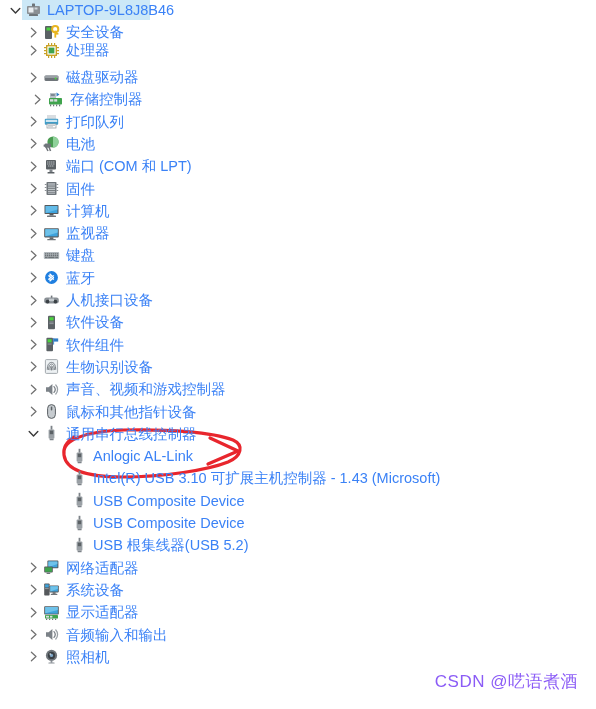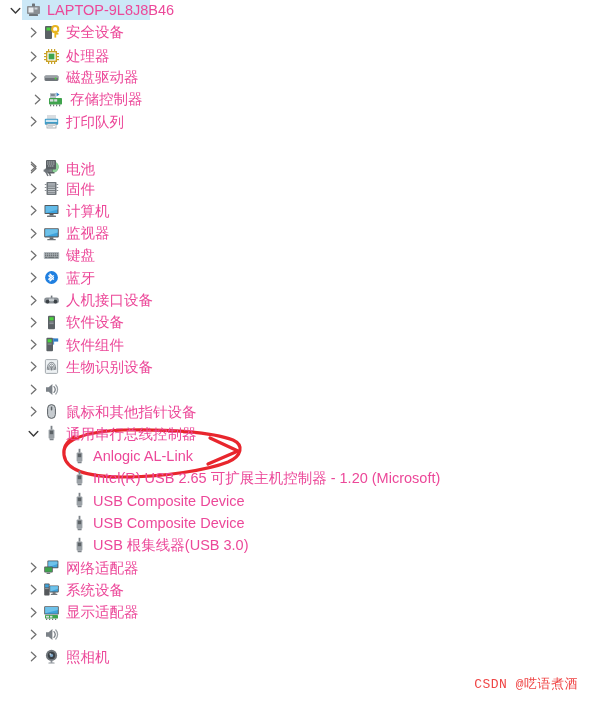--- a/index.html
+++ b/index.html
@@ -52,21 +52,21 @@
     align-items: center;
     justify-content: center;
   }
   .ico svg { display: block; }
 
   
   .lbl {
     position: absolute;
     font-size: 14.5px;
     line-height: 18px;
-    color: #ec4899;
+    color: #3b82f6;
     letter-spacing: 0px;
   }
 
   
   .d0 .chev { left: 7px; }
   .d0 .ico  { left: 25px; }
   .d0 .lbl  { left: 47px; }
 
   
   .d1 .chev { left: 25px; }
@@ -94,24 +94,24 @@
     width: 196px;
     height: 62px;
     pointer-events: none;
   }
 
   
   #watermark {
     position: absolute;
     right: 18px;
     bottom: 16px;
-    color: #ef4444;
-    font-size: 13px;
+    color: #8b5cf6;
+    font-size: 17px;
     letter-spacing: 0.5px;
-    font-family: Liberation Mono, monospace;
+    font-family: Liberation Sans, sans-serif;
   }
 </style>
 </head>
 <body>
 
 <div id="tree">
     <div class="row d0 selected" style="top: -1px; position: absolute; left: 0px; width: 596px;">
       <span class="sel-bg" style="width: 128px;"></span>
       <span class="chev">
         <svg width="11" height="9" viewBox="0 0 11 9">
@@ -139,21 +139,21 @@
         <svg width="17" height="17" viewBox="0 0 17 17">
       <rect x="2" y="2" width="7" height="13" rx="1" fill="#5b6165"></rect>
       <rect x="3.5" y="3.5" width="4" height="3" fill="#4cd23f"></rect>
       <circle cx="12.2" cy="5.2" r="3.1" fill="none" stroke="#e8b51f" stroke-width="2"></circle>
       <rect x="11.4" y="6.6" width="1.8" height="7" fill="#e8b51f"></rect>
       <rect x="13" y="9" width="2.4" height="1.6" fill="#e8b51f"></rect>
     </svg>
       </span>
       <span class="lbl">安全设备</span>
     </div>
-    <div class="row d1" style="top: 45px; position: absolute; left: 0px; width: 500px;">
+    <div class="row d1" style="top: 39px; position: absolute; left: 0px; width: 500px;">
       <span class="chev">
         <svg width="9" height="11" viewBox="0 0 9 11">
     <path d="M2.4 1.2 L7 5.5 L2.4 9.8" fill="none" stroke="#717171" stroke-width="1.25" stroke-linecap="round" stroke-linejoin="round"></path>
         </svg>
       </span>
       <span class="ico">
         <svg width="17" height="17" viewBox="0 0 17 17">
       <rect x="3" y="3" width="11" height="11" fill="#c9a227"></rect>
       <rect x="4.4" y="4.4" width="8.2" height="8.2" fill="#ffffff"></rect>
       <rect x="5.6" y="5.6" width="5.8" height="5.8" fill="#3fa34d"></rect>
@@ -225,21 +225,21 @@
       <rect x="4" y="2" width="9" height="4" fill="#d8dde1"></rect>
       <rect x="1.8" y="5.8" width="13.4" height="6" rx="1" fill="#3e9cc7"></rect>
       <rect x="2.8" y="6.8" width="11.4" height="2.2" fill="#cfe6f2"></rect>
       <rect x="4" y="11" width="9" height="4" fill="#ffffff" stroke="#9aa0a5" stroke-width="0.8"></rect>
       <rect x="5" y="12" width="7" height="0.8" fill="#b6bcc1"></rect>
       <rect x="5" y="13.4" width="5" height="0.8" fill="#b6bcc1"></rect>
     </svg>
       </span>
       <span class="lbl">打印队列</span>
     </div>
-    <div class="row d1" style="top: 132.8px; position: absolute; left: 0px; width: 596px; margin-top: 25px;">
+    <div class="row d1" style="top: 132.8px; position: absolute; left: 0px; width: 596px;">
       <span class="chev">
         <svg width="9" height="11" viewBox="0 0 9 11">
     <path d="M2.4 1.2 L7 5.5 L2.4 9.8" fill="none" stroke="#717171" stroke-width="1.25" stroke-linecap="round" stroke-linejoin="round"></path>
         </svg>
       </span>
       <span class="ico">
         <svg width="17" height="17" viewBox="0 0 17 17">
       <circle cx="10" cy="7" r="5.6" fill="#4a9b52"></circle>
       <path d="M10 1.4 a5.6 5.6 0 0 1 0 11.2 z" fill="#8fd19a"></path>
       <rect x="1.5" y="8.5" width="6.5" height="4.2" rx="1.4" fill="#6f757a"></rect>
@@ -269,20 +269,21 @@
             <rect x="8.2" y="5.4" width="1.2" height="1.2"></rect>
             <rect x="10.2" y="5.4" width="1.2" height="1.2"></rect>
         <rect x="5.2" y="7.4" width="1.2" height="1.2"></rect>
             <rect x="7.2" y="7.4" width="1.2" height="1.2"></rect>
             <rect x="9.2" y="7.4" width="1.2" height="1.2"></rect>
       </g>
       <rect x="6.5" y="11.5" width="3" height="2.5" fill="#7e8489"></rect>
       <rect x="4.5" y="14" width="7" height="1.6" rx="0.6" fill="#5b6165"></rect>
     </svg>
       </span>
+      <span class="lbl">端口 (COM 和 LPT)</span>
     </div>
     <div class="row d1" style="top: 177.4px; position: absolute; left: 0px; width: 596px;">
       <span class="chev">
         <svg width="9" height="11" viewBox="0 0 9 11">
     <path d="M2.4 1.2 L7 5.5 L2.4 9.8" fill="none" stroke="#717171" stroke-width="1.25" stroke-linecap="round" stroke-linejoin="round"></path>
         </svg>
       </span>
       <span class="ico">
         <svg width="17" height="17" viewBox="0 0 17 17">
       <rect x="3.5" y="2" width="10" height="13" rx="0.8" fill="#6f757a"></rect>
@@ -461,20 +462,21 @@
     <path d="M2.4 1.2 L7 5.5 L2.4 9.8" fill="none" stroke="#717171" stroke-width="1.25" stroke-linecap="round" stroke-linejoin="round"></path>
         </svg>
       </span>
       <span class="ico">
         <svg width="17" height="17" viewBox="0 0 17 17">
       <path d="M3 6.2 h2.6 L9.4 3 v11 L5.6 10.8 H3 z" fill="#7c8288"></path>
       <path d="M11 5.6 a4.4 4.4 0 0 1 0 5.8" stroke="#7c8288" stroke-width="1.3" fill="none" stroke-linecap="round"></path>
       <path d="M12.8 4 a6.6 6.6 0 0 1 0 9" stroke="#9aa0a5" stroke-width="1.3" fill="none" stroke-linecap="round"></path>
     </svg>
       </span>
+      <span class="lbl">声音、视频和游戏控制器</span>
     </div>
     <div class="row d1" style="top: 400.4px; position: absolute; left: 0px; width: 596px;">
       <span class="chev">
         <svg width="9" height="11" viewBox="0 0 9 11">
     <path d="M2.4 1.2 L7 5.5 L2.4 9.8" fill="none" stroke="#717171" stroke-width="1.25" stroke-linecap="round" stroke-linejoin="round"></path>
         </svg>
       </span>
       <span class="ico">
         <svg width="17" height="17" viewBox="0 0 17 17">
       <rect x="4.6" y="1.6" width="7.8" height="13.8" rx="3.9" fill="#c7ccd0" stroke="#5b6165" stroke-width="1"></rect>
@@ -512,21 +514,21 @@
     </div>
     <div class="row d2" style="top: 467.3px; position: absolute; left: 0px; width: 596px;">
       <span class="ico">
         <svg width="17" height="17" viewBox="0 0 17 17">
       <rect x="5.6" y="4.4" width="5.8" height="9.4" rx="1" fill="#9aa0a5"></rect>
       <rect x="6.8" y="5.6" width="3.4" height="3.6" fill="#5b6165"></rect>
       <rect x="7.6" y="0.8" width="1.8" height="3.8" fill="#7c8288"></rect>
       <rect x="6.6" y="13.8" width="4" height="1.4" rx="0.5" fill="#7c8288"></rect>
     </svg>
       </span>
-      <span class="lbl">Intel(R) USB 2.65 可扩展主机控制器 - 1.20 (Microsoft)</span>
+      <span class="lbl">Intel(R) USB 3.10 可扩展主机控制器 - 1.43 (Microsoft)</span>
     </div>
     <div class="row d2" style="top: 489.6px; position: absolute; left: 0px; width: 596px;">
       <span class="ico">
         <svg width="17" height="17" viewBox="0 0 17 17">
       <rect x="5.6" y="4.4" width="5.8" height="9.4" rx="1" fill="#9aa0a5"></rect>
       <rect x="6.8" y="5.6" width="3.4" height="3.6" fill="#5b6165"></rect>
       <rect x="7.6" y="0.8" width="1.8" height="3.8" fill="#7c8288"></rect>
       <rect x="6.6" y="13.8" width="4" height="1.4" rx="0.5" fill="#7c8288"></rect>
     </svg>
       </span>
@@ -545,21 +547,21 @@
     </div>
     <div class="row d2" style="top: 534.2px; position: absolute; left: 0px; width: 596px;">
       <span class="ico">
         <svg width="17" height="17" viewBox="0 0 17 17">
       <rect x="5.6" y="4.4" width="5.8" height="9.4" rx="1" fill="#9aa0a5"></rect>
       <rect x="6.8" y="5.6" width="3.4" height="3.6" fill="#5b6165"></rect>
       <rect x="7.6" y="0.8" width="1.8" height="3.8" fill="#7c8288"></rect>
       <rect x="6.6" y="13.8" width="4" height="1.4" rx="0.5" fill="#7c8288"></rect>
     </svg>
       </span>
-      <span class="lbl">USB 根集线器(USB 3.0)</span>
+      <span class="lbl">USB 根集线器(USB 5.2)</span>
     </div>
     <div class="row d1" style="top: 556.5px; position: absolute; left: 0px; width: 596px;">
       <span class="chev">
         <svg width="9" height="11" viewBox="0 0 9 11">
     <path d="M2.4 1.2 L7 5.5 L2.4 9.8" fill="none" stroke="#717171" stroke-width="1.25" stroke-linecap="round" stroke-linejoin="round"></path>
         </svg>
       </span>
       <span class="ico">
         <svg width="17" height="17" viewBox="0 0 17 17">
       <rect x="4.4" y="1.6" width="11" height="7.6" rx="0.8" fill="#55595c"></rect>
@@ -622,20 +624,21 @@
     <path d="M2.4 1.2 L7 5.5 L2.4 9.8" fill="none" stroke="#717171" stroke-width="1.25" stroke-linecap="round" stroke-linejoin="round"></path>
         </svg>
       </span>
       <span class="ico">
         <svg width="17" height="17" viewBox="0 0 17 17">
       <path d="M3 6.2 h2.6 L9.4 3 v11 L5.6 10.8 H3 z" fill="#7c8288"></path>
       <path d="M11 5.6 a4.4 4.4 0 0 1 0 5.8" stroke="#7c8288" stroke-width="1.3" fill="none" stroke-linecap="round"></path>
       <path d="M12.8 4 a6.6 6.6 0 0 1 0 9" stroke="#9aa0a5" stroke-width="1.3" fill="none" stroke-linecap="round"></path>
     </svg>
       </span>
+      <span class="lbl">音频输入和输出</span>
     </div>
     <div class="row d1" style="top: 645.7px; position: absolute; left: 0px; width: 596px;">
       <span class="chev">
         <svg width="9" height="11" viewBox="0 0 9 11">
     <path d="M2.4 1.2 L7 5.5 L2.4 9.8" fill="none" stroke="#717171" stroke-width="1.25" stroke-linecap="round" stroke-linejoin="round"></path>
         </svg>
       </span>
       <span class="ico">
         <svg width="17" height="17" viewBox="0 0 17 17">
       <circle cx="8.5" cy="7.4" r="5.6" fill="#6f757a"></circle>

